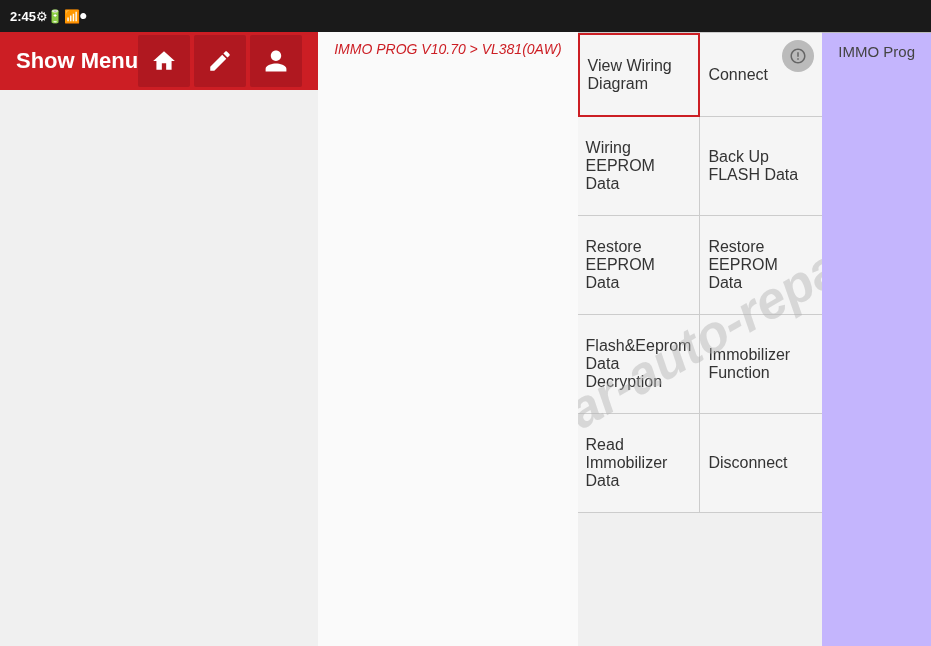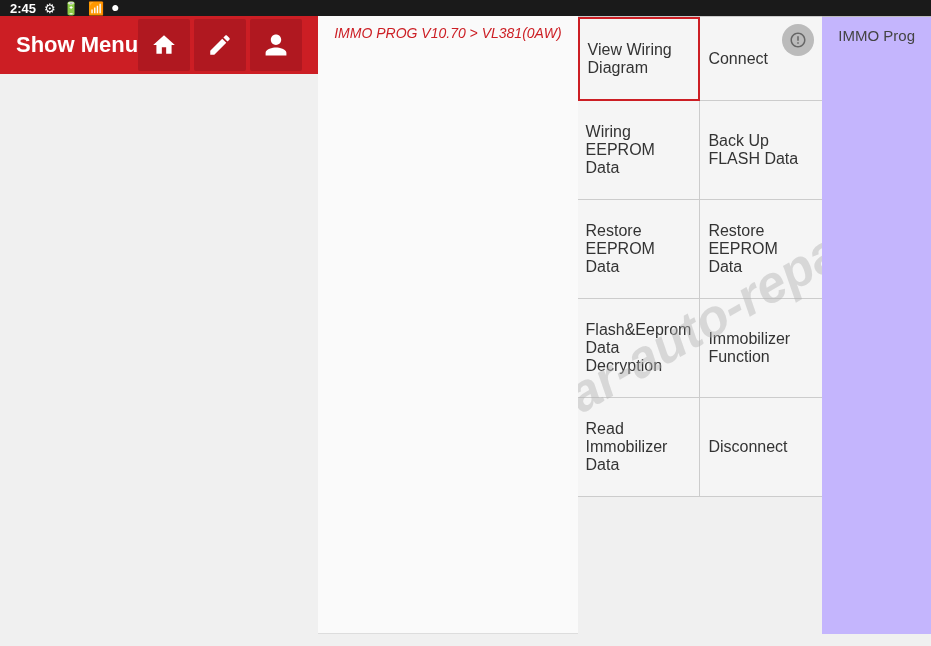--- a/index.html
+++ b/index.html
@@ -9,27 +9,26 @@
       height: 646px;
       font-family: Arial, sans-serif;
       background: #f0f0f0;
       overflow: hidden;
       position: relative;
     }
 
     
     .status-bar {
       background: #1a1a1a;
-      height: 16px;
+      height: 32px;
       display: flex;
       align-items: center;
       padding: 0 10px;
       color: white;
       font-size: 13px;
-      gap: 8px;
     }
 
     .status-bar-time {
       font-weight: bold;
     }
 
     
     .header {
       background: #cc1e24;
       height: 58px;

